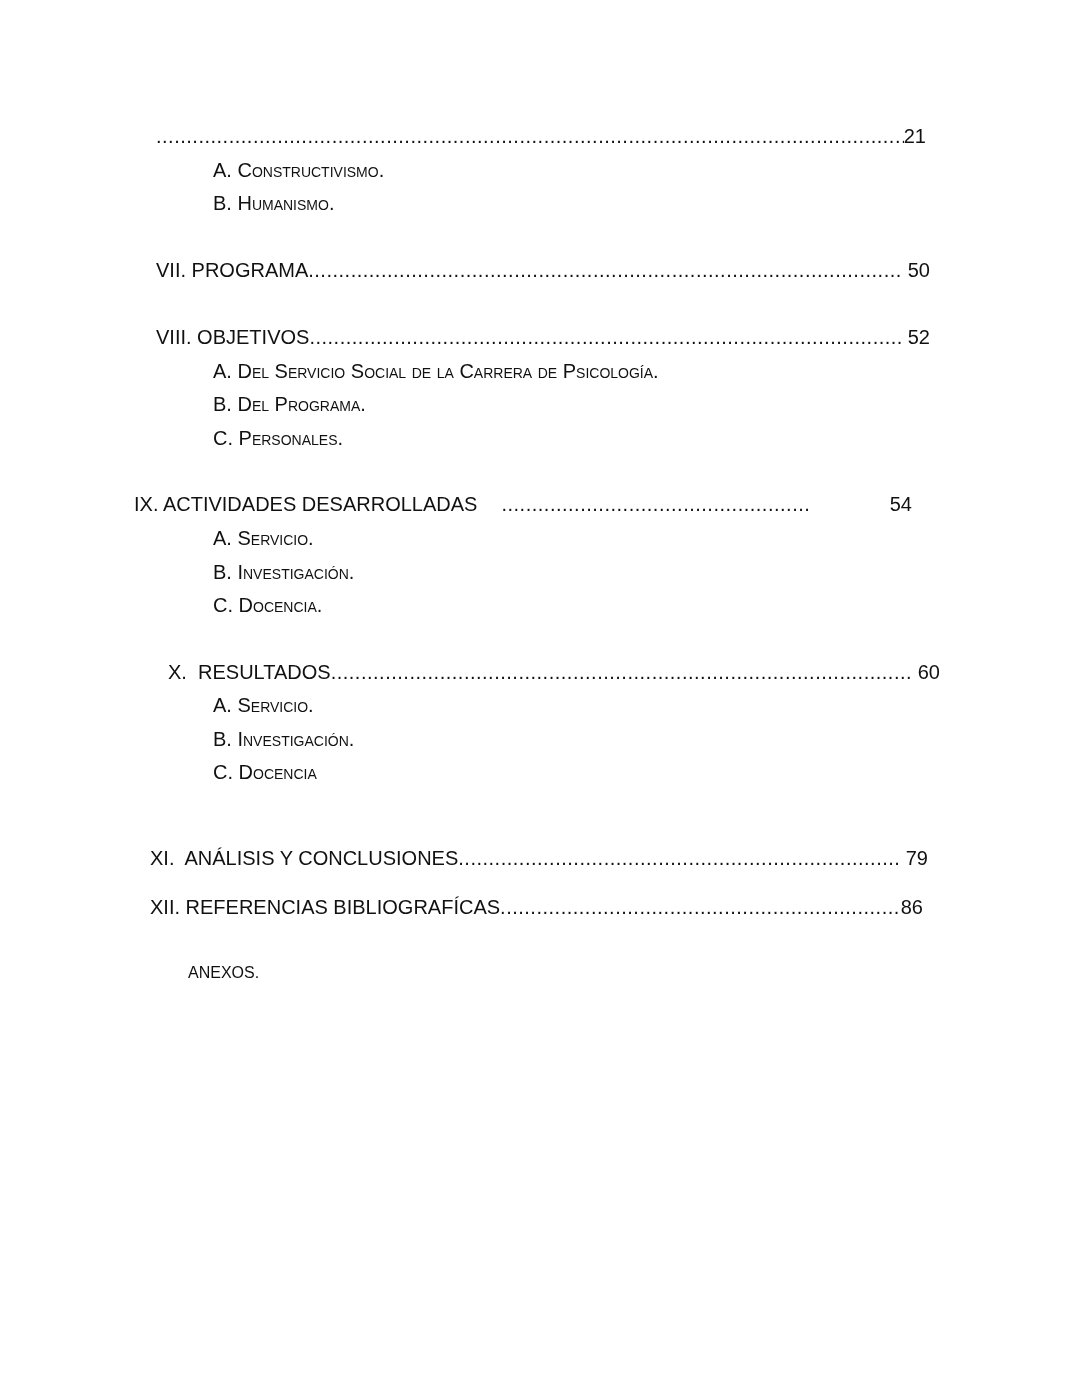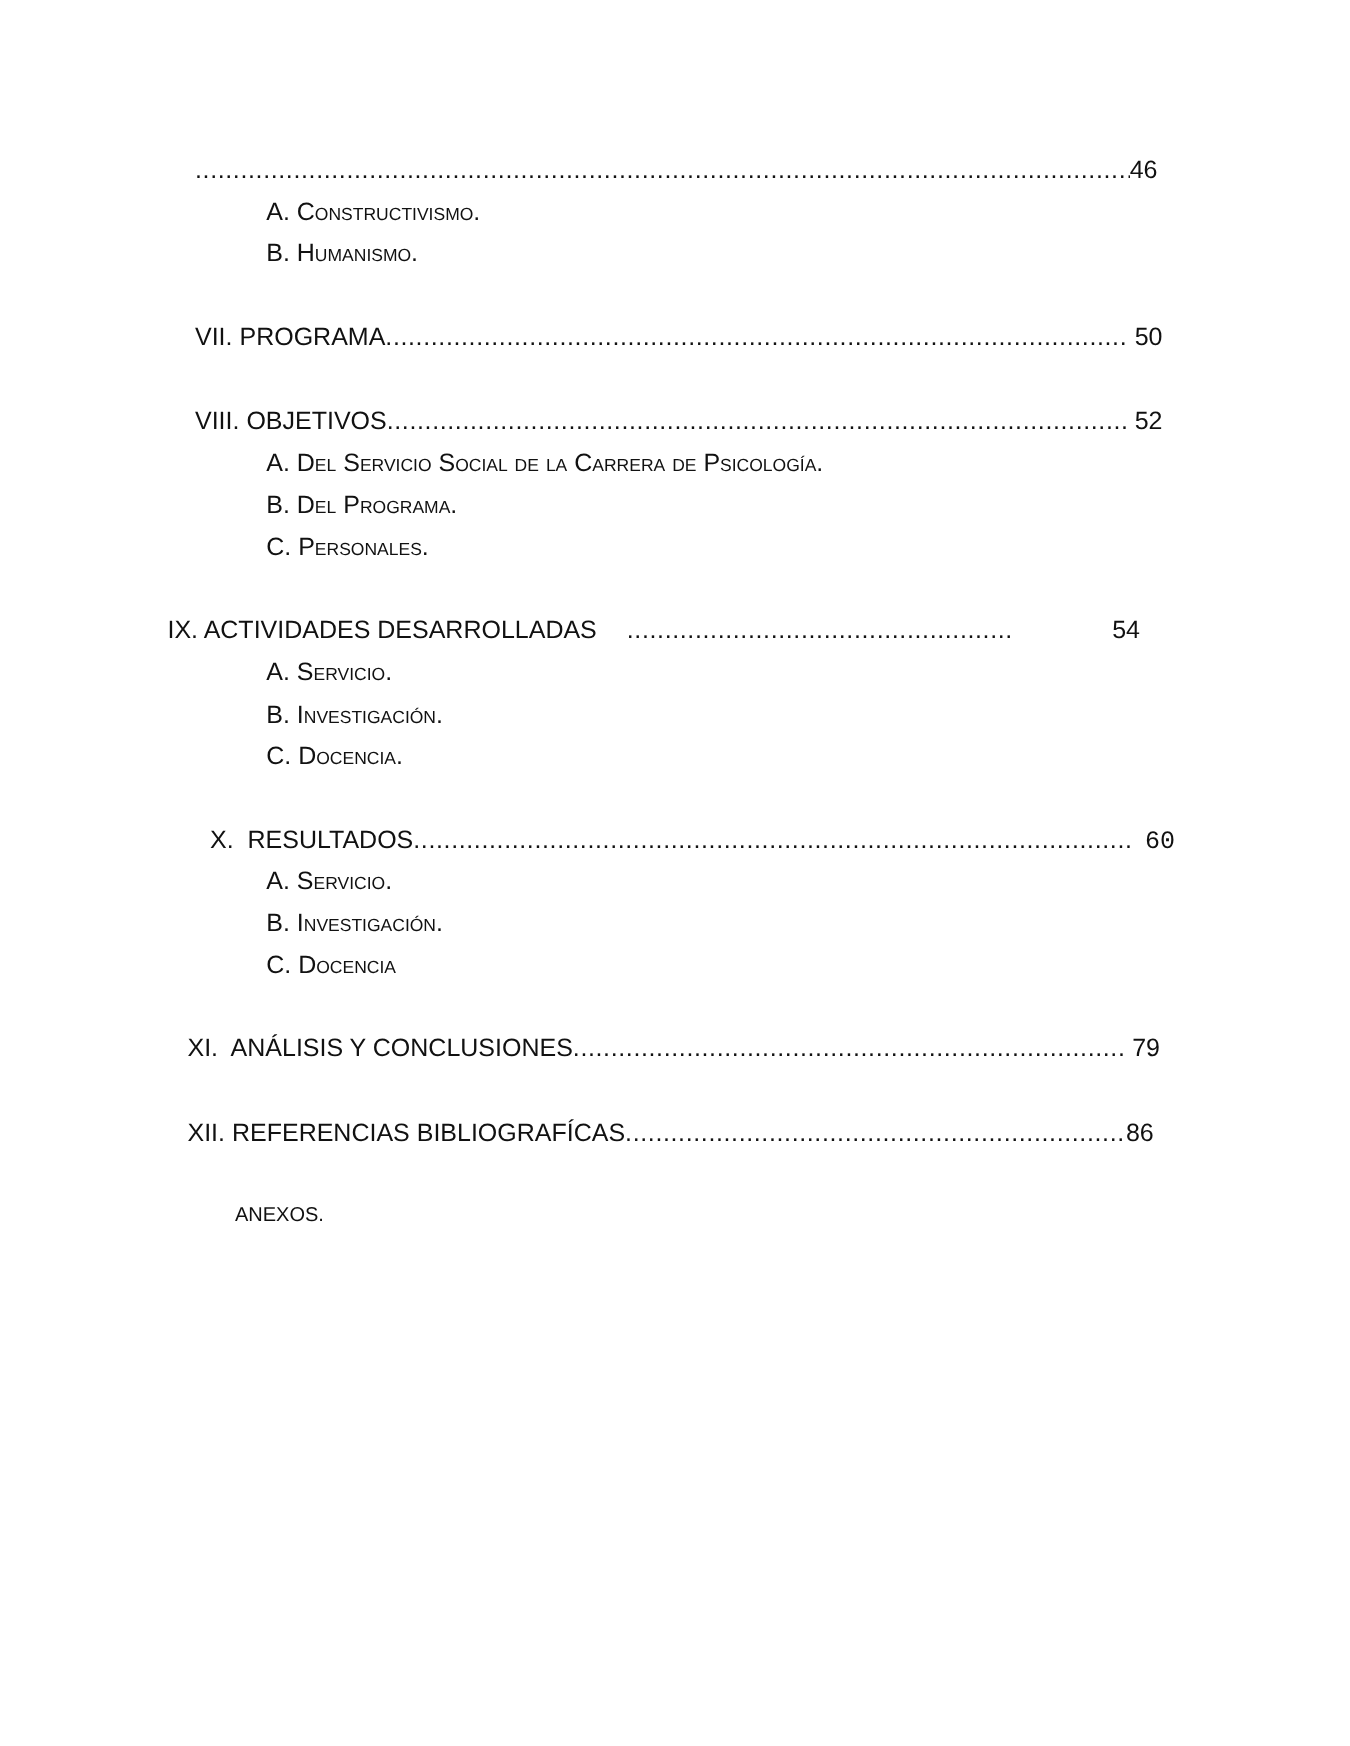--- a/index.html
+++ b/index.html
@@ -19,21 +19,21 @@
     position: absolute; white-space: nowrap; font-size: 20px; line-height: 22px;
     font-variant: small-caps;
   }
   .anexos { position: absolute; font-size: 16px; line-height: 24px; }
 </style>
 </head>
 <body>
 
 <div class="toc-line toc-main" style="left:156px; top:124px; width:770px;">
   <span class="lead"></span>
-  <span style="white-space:pre;">46</span>
+  <span style="white-space:pre;">21</span>
 </div>
 <div class="toc-sub" style="left:213px; top:159px;">A. Constructivismo.</div>
 <div class="toc-sub" style="left:213px; top:192px;">B. Humanismo.</div>
 
 <div class="toc-line toc-main" style="left:156px; top:258px; width:774px;align-items:flex-end;">
   <span style="white-space:pre;">VII. PROGRAMA</span>
   <span class="lead"></span>
   <span style="white-space:pre;"> 50</span>
 </div>
 
@@ -51,30 +51,30 @@
   <span class="lead"></span>
   <span style="white-space:pre;margin-left:48px;"> 54</span>
 </div>
 <div class="toc-sub" style="left:213px; top:527px;">A. Servicio.</div>
 <div class="toc-sub" style="left:213px; top:561px;">B. Investigación.</div>
 <div class="toc-sub" style="left:213px; top:594px;">C. Docencia.</div>
 
 <div class="toc-line toc-main" style="left:156px; top:660px; width:772px;margin-left:12px;">
   <span style="white-space:pre;">X.  RESULTADOS</span>
   <span class="lead"></span>
-  <span style="white-space:pre;font-family:Liberation Mono, monospace;"> 60</span>
+  <span style="white-space:pre;"> 60</span>
 </div>
 <div class="toc-sub" style="left:213px; top:694px;">A. Servicio.</div>
 <div class="toc-sub" style="left:213px; top:728px;">B. Investigación.</div>
 <div class="toc-sub" style="left:213px; top:761px;">C. Docencia</div>
 
 <div class="toc-line toc-main" style="left:150px; top:827px; width:778px;">
   <span style="white-space:pre;">XI.  ANÁLISIS Y CONCLUSIONES</span>
   <span class="lead"></span>
-  <span style="white-space:pre;"> 79</span>
+  <span style="white-space:pre;margin-top:19px;"> 79</span>
 </div>
 
 <div class="toc-line toc-main" style="left:150px; top:895px; width:773px;">
   <span style="white-space:pre;">XII. REFERENCIAS BIBLIOGRAFÍCAS</span>
   <span class="lead"></span>
   <span style="white-space:pre;">86</span>
 </div>
 
 <div class="anexos" style="left:188px; top:961px;">ANEXOS.</div>
 

